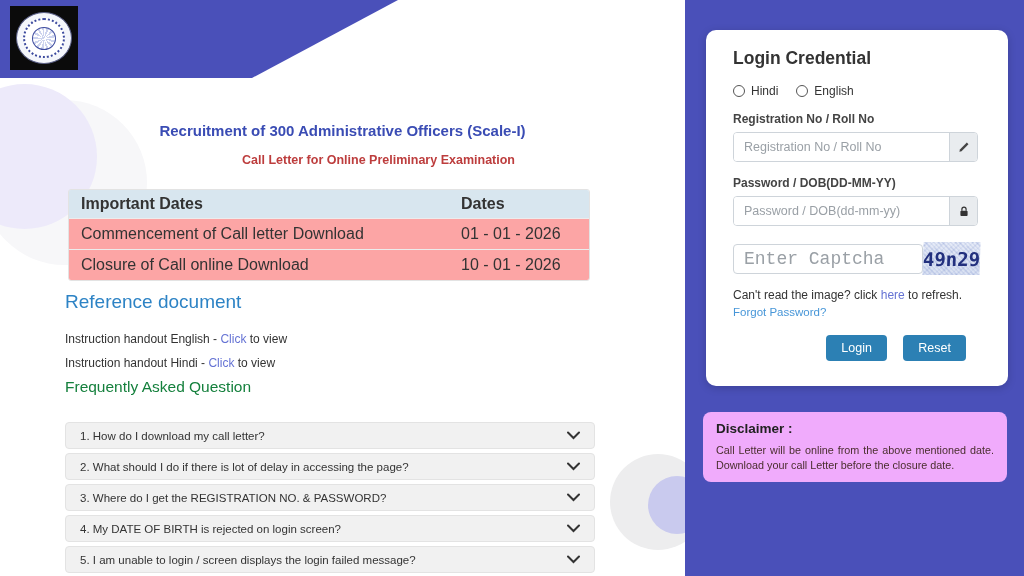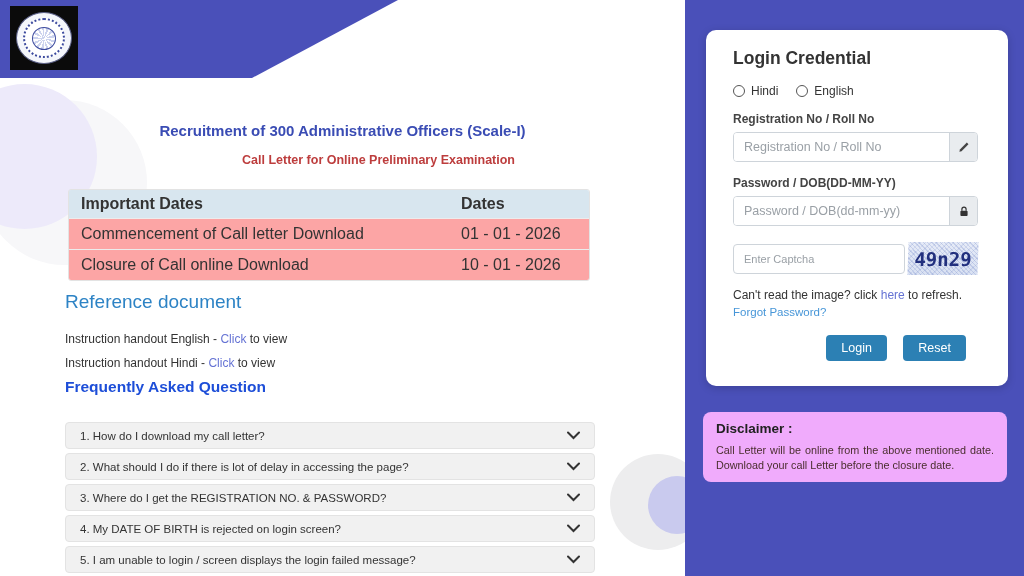--- a/index.html
+++ b/index.html
@@ -36,21 +36,21 @@
                  border:1px solid #e3e3e3; border-radius:3px; overflow:hidden; font-size:16px; color:#333; }
   .t-row { display:grid; grid-template-columns:1fr 140px; align-items:center; background:#fca5a5; }
   .t-head { background:#d8e6ef; font-weight:bold; height:28px; }
   .t-body { height:31px; border-top:1px solid #ececec; }
   .t-cell { padding-left:12px; }
 
   .ref-heading { position:absolute; left:65px; top:213px; color:#2d83c5; font-size:19px; font-weight:500; }
   .instr { position:absolute; left:65px; font-size:12px; color:#333; }
   .instr a { color:#6573d4; text-decoration:none; cursor:pointer; }
   .instr-1 { top:254px; } .instr-2 { top:278px; }
-  .faq-heading { position:absolute; left:65px; top:300px; font-size:15.5px; font-weight:bold; color:#1d4ed8; }
+  .faq-heading { position:absolute; left:65px; top:300px; font-size:15.5px; font-weight:normal; color:#15803d; }
 
   .faq-list { position:absolute; left:65px; top:344px; width:530px; }
   .faq-item { height:27px; margin-bottom:4px; background:#f1f1f1; border:1px solid #e3e3e3;
               border-radius:4px; display:flex; align-items:center; justify-content:space-between;
               padding:0 14px; font-size:11.5px; color:#333; cursor:pointer; }
   .chev { flex:none; }
 
   
   .panel { position:absolute; left:685px; top:0; width:339px; height:576px; background:#4a50b9; z-index:5; }
   .login-card { position:absolute; left:21px; top:30px; width:302px; height:356px; background:#fff;
@@ -63,22 +63,22 @@
 
   .field-label { margin-top:14px; font-size:12px; font-weight:bold; color:#444; }
   .input-group { margin-top:6px; display:flex; height:30px; border:1px solid #ced4da; border-radius:4px; overflow:hidden; }
   .input-group input { flex:1; border:0; outline:none; padding:0 10px; font-size:12.5px; color:#333;
                        font-family:inherit; background:#fff; min-width:0; }
   input::placeholder { color:#9aa0a6; }
   .addon { width:28px; background:#e9ecef; border-left:1px solid #ced4da;
            display:flex; align-items:center; justify-content:center; }
 
   .captcha-row { margin-top:16px; display:flex; align-items:center; justify-content:space-between; }
-  .captcha-input { width:172px; height:30px; border:1px solid #ced4da; border-radius:4px;
-                   padding:0 10px; font-size:11px; outline:none; font-family:Liberation Sans, sans-serif; }
+  .captcha-input { width:190px; height:30px; border:1px solid #ced4da; border-radius:4px;
+                   padding:0 10px; font-size:18px; outline:none; font-family:Liberation Mono, monospace; }
   .captcha-img { width:70px; height:33px; display:flex; align-items:center; justify-content:center;
                  background:
                    repeating-linear-gradient(45deg, rgba(90,115,190,.22) 0 1px, transparent 1px 3px),
                    repeating-linear-gradient(-45deg, rgba(120,140,205,.18) 0 1px, transparent 1px 4px),
                    linear-gradient(#e6ebf7,#d9e1f2);
                  font-family:"DejaVu Sans Mono",monospace; font-weight:bold; font-size:19px;
                  color:#22307e; letter-spacing:0; transform:skewX(-2deg); }
 
   .refresh-line { margin-top:13px; font-size:12px; color:#333; }
   .refresh-line a { color:#6573d4; text-decoration:none; cursor:pointer; }

